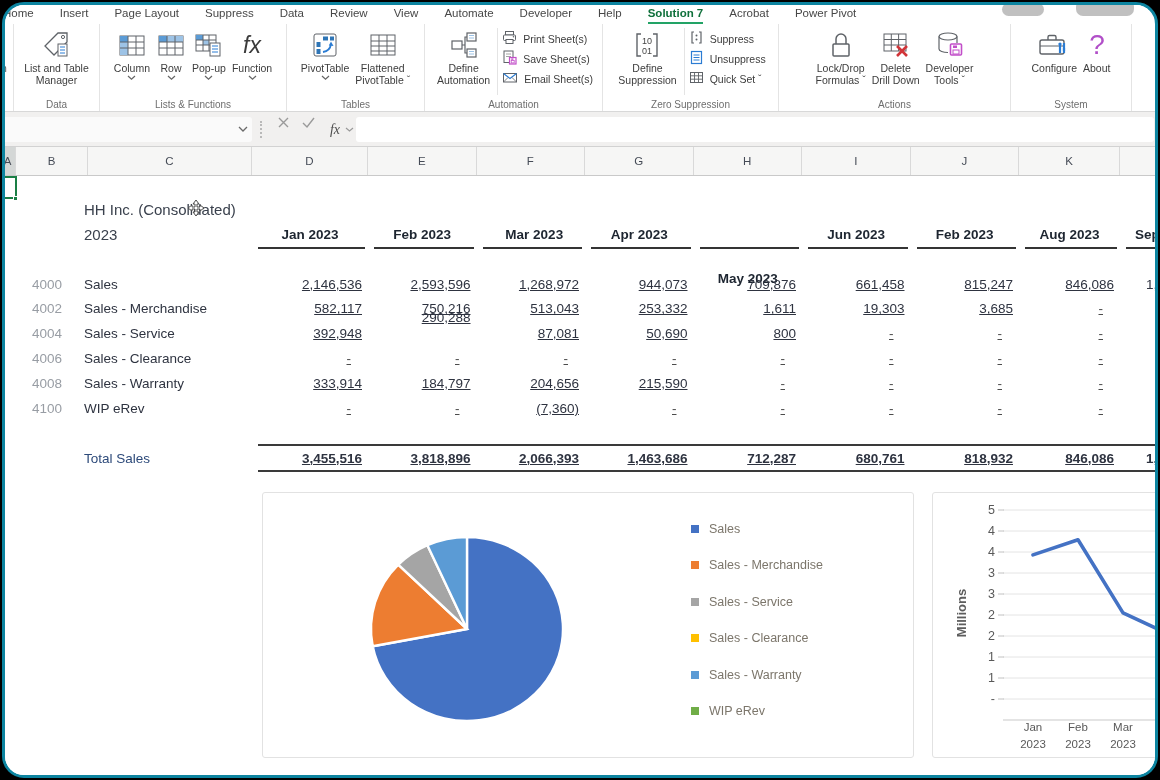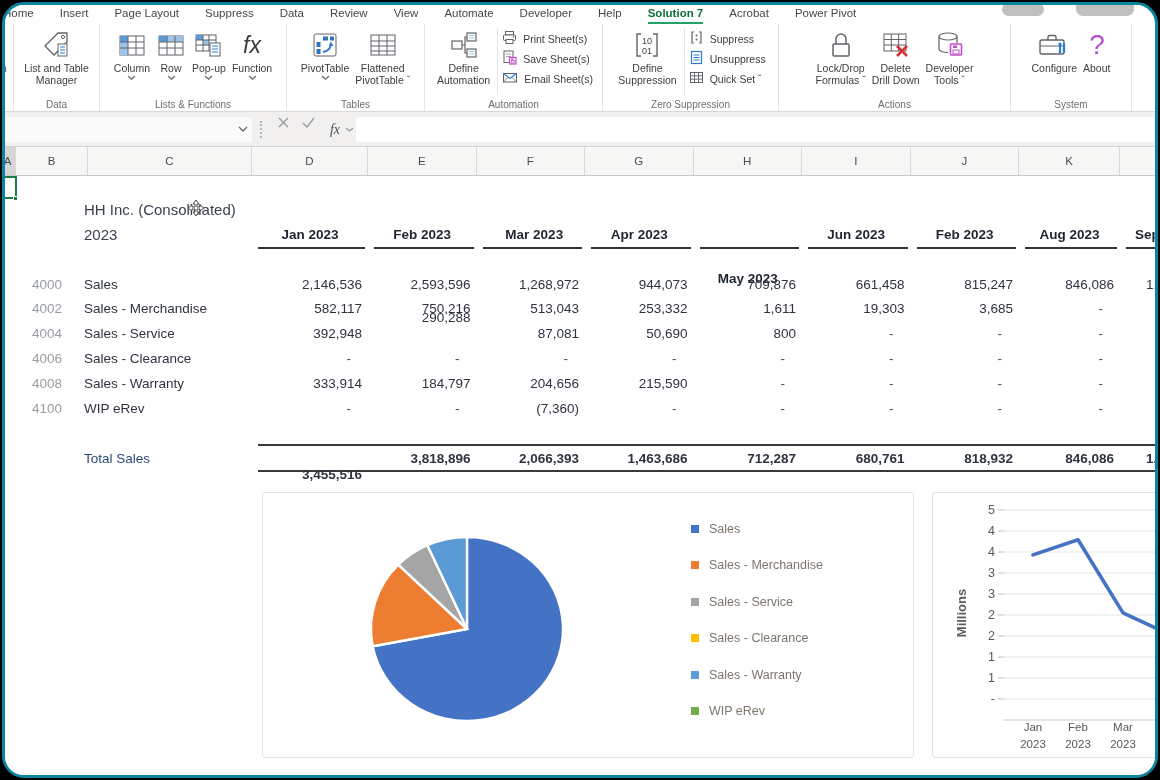--- a/index.html
+++ b/index.html
@@ -34,21 +34,21 @@
   .fbtn{position:absolute;top:5px;height:25px;display:flex;align-items:center;justify-content:center;color:#8f8f8f;}
   .fx-it{font-family:"Liberation Serif",serif;font-style:italic;font-size:14px;color:#4d4d4d;}
   
   #colheads{position:absolute;left:0;top:147px;width:1160px;height:29px;background:#f6f6f5;border-bottom:1px solid #c9c9c9;}
   .chead{position:absolute;top:0;height:28px;border-right:1px solid #d9d9d9;display:flex;align-items:center;justify-content:center;
          font-size:11.5px;color:#454b56;}
   .chead.sel{background:#d4d7d6;}
   
   #sheet{position:absolute;left:0;top:176px;width:1160px;height:604px;background:#fff;}
   .cell{position:absolute;font-size:13.5px;color:#2e3340;display:flex;align-items:center;}
-  .num{justify-content:flex-end;padding-right:6px;}
+  .num{justify-content:flex-end;padding-right:6px;text-decoration:underline;}
   .dash{padding-right:17px;color:#4c4c4c;}
   .code{justify-content:flex-end;color:#989da4;}
   .mon{justify-content:center;font-weight:bold;font-size:13.5px;color:#1d2530;}
   .monline{position:absolute;height:2px;background:#343434;}
   .bold{font-weight:bold;}
   #a1sel{position:absolute;left:0;top:0;width:17px;height:23px;border:2px solid #1a7f45;}
   #a1handle{position:absolute;left:13px;top:20px;width:5px;height:5px;background:#1a7f45;border:1px solid #fff;}
   
   .card{position:absolute;background:#fff;border:1px solid #e2e2e2;border-radius:3px;}
   .lgitem{position:absolute;display:flex;align-items:center;gap:10px;}
@@ -482,21 +482,21 @@
             <div class="cell num dash" style="left: 368px; top: 220px; width: 108.5px; height: 24px;">-</div>
             <div class="cell num" style="left: 476.5px; top: 220px; width: 108.5px; height: 24px;">(7,360)</div>
             <div class="cell num dash" style="left: 585px; top: 220px; width: 108.5px; height: 24px;">-</div>
             <div class="cell num dash" style="left: 693.5px; top: 220px; width: 108.5px; height: 24px;">-</div>
             <div class="cell num dash" style="left: 802px; top: 220px; width: 108.5px; height: 24px;">-</div>
             <div class="cell num dash" style="left: 910.5px; top: 220px; width: 108.5px; height: 24px;">-</div>
             <div class="cell num dash" style="left: 1019px; top: 220px; width: 101px; height: 24px;">-</div>
             <div class="abs" style="left: 258px; top: 268px; width: 904px; height: 1.6px; background: rgb(58, 58, 58);"></div>
             <div class="abs" style="left: 258px; top: 294px; width: 904px; height: 2.2px; background: rgb(58, 58, 58);"></div>
             <div class="cell " style="left: 84px; top: 270px; width: 168px; height: 24px; color: rgb(45, 74, 122);">Total Sales</div>
-            <div class="cell num bold" style="left: 252px; top: 286px; width: 116px; height: 24px;">3,455,516</div>
+            <div class="cell num bold" style="left: 252px; top: 270px; width: 116px; height: 24px;">3,455,516</div>
             <div class="cell num bold" style="left: 368px; top: 270px; width: 108.5px; height: 24px;">3,818,896</div>
             <div class="cell num bold" style="left: 476.5px; top: 270px; width: 108.5px; height: 24px;">2,066,393</div>
             <div class="cell num bold" style="left: 585px; top: 270px; width: 108.5px; height: 24px;">1,463,686</div>
             <div class="cell num bold" style="left: 693.5px; top: 270px; width: 108.5px; height: 24px;">712,287</div>
             <div class="cell num bold" style="left: 802px; top: 270px; width: 108.5px; height: 24px;">680,761</div>
             <div class="cell num bold" style="left: 910.5px; top: 270px; width: 108.5px; height: 24px;">818,932</div>
             <div class="cell num bold" style="left: 1019px; top: 270px; width: 101px; height: 24px;">846,086</div>
             <div class="cell bold" style="left: 1146px; top: 270px; width: 40px; height: 24px;">1,0</div>
           </div>
 

